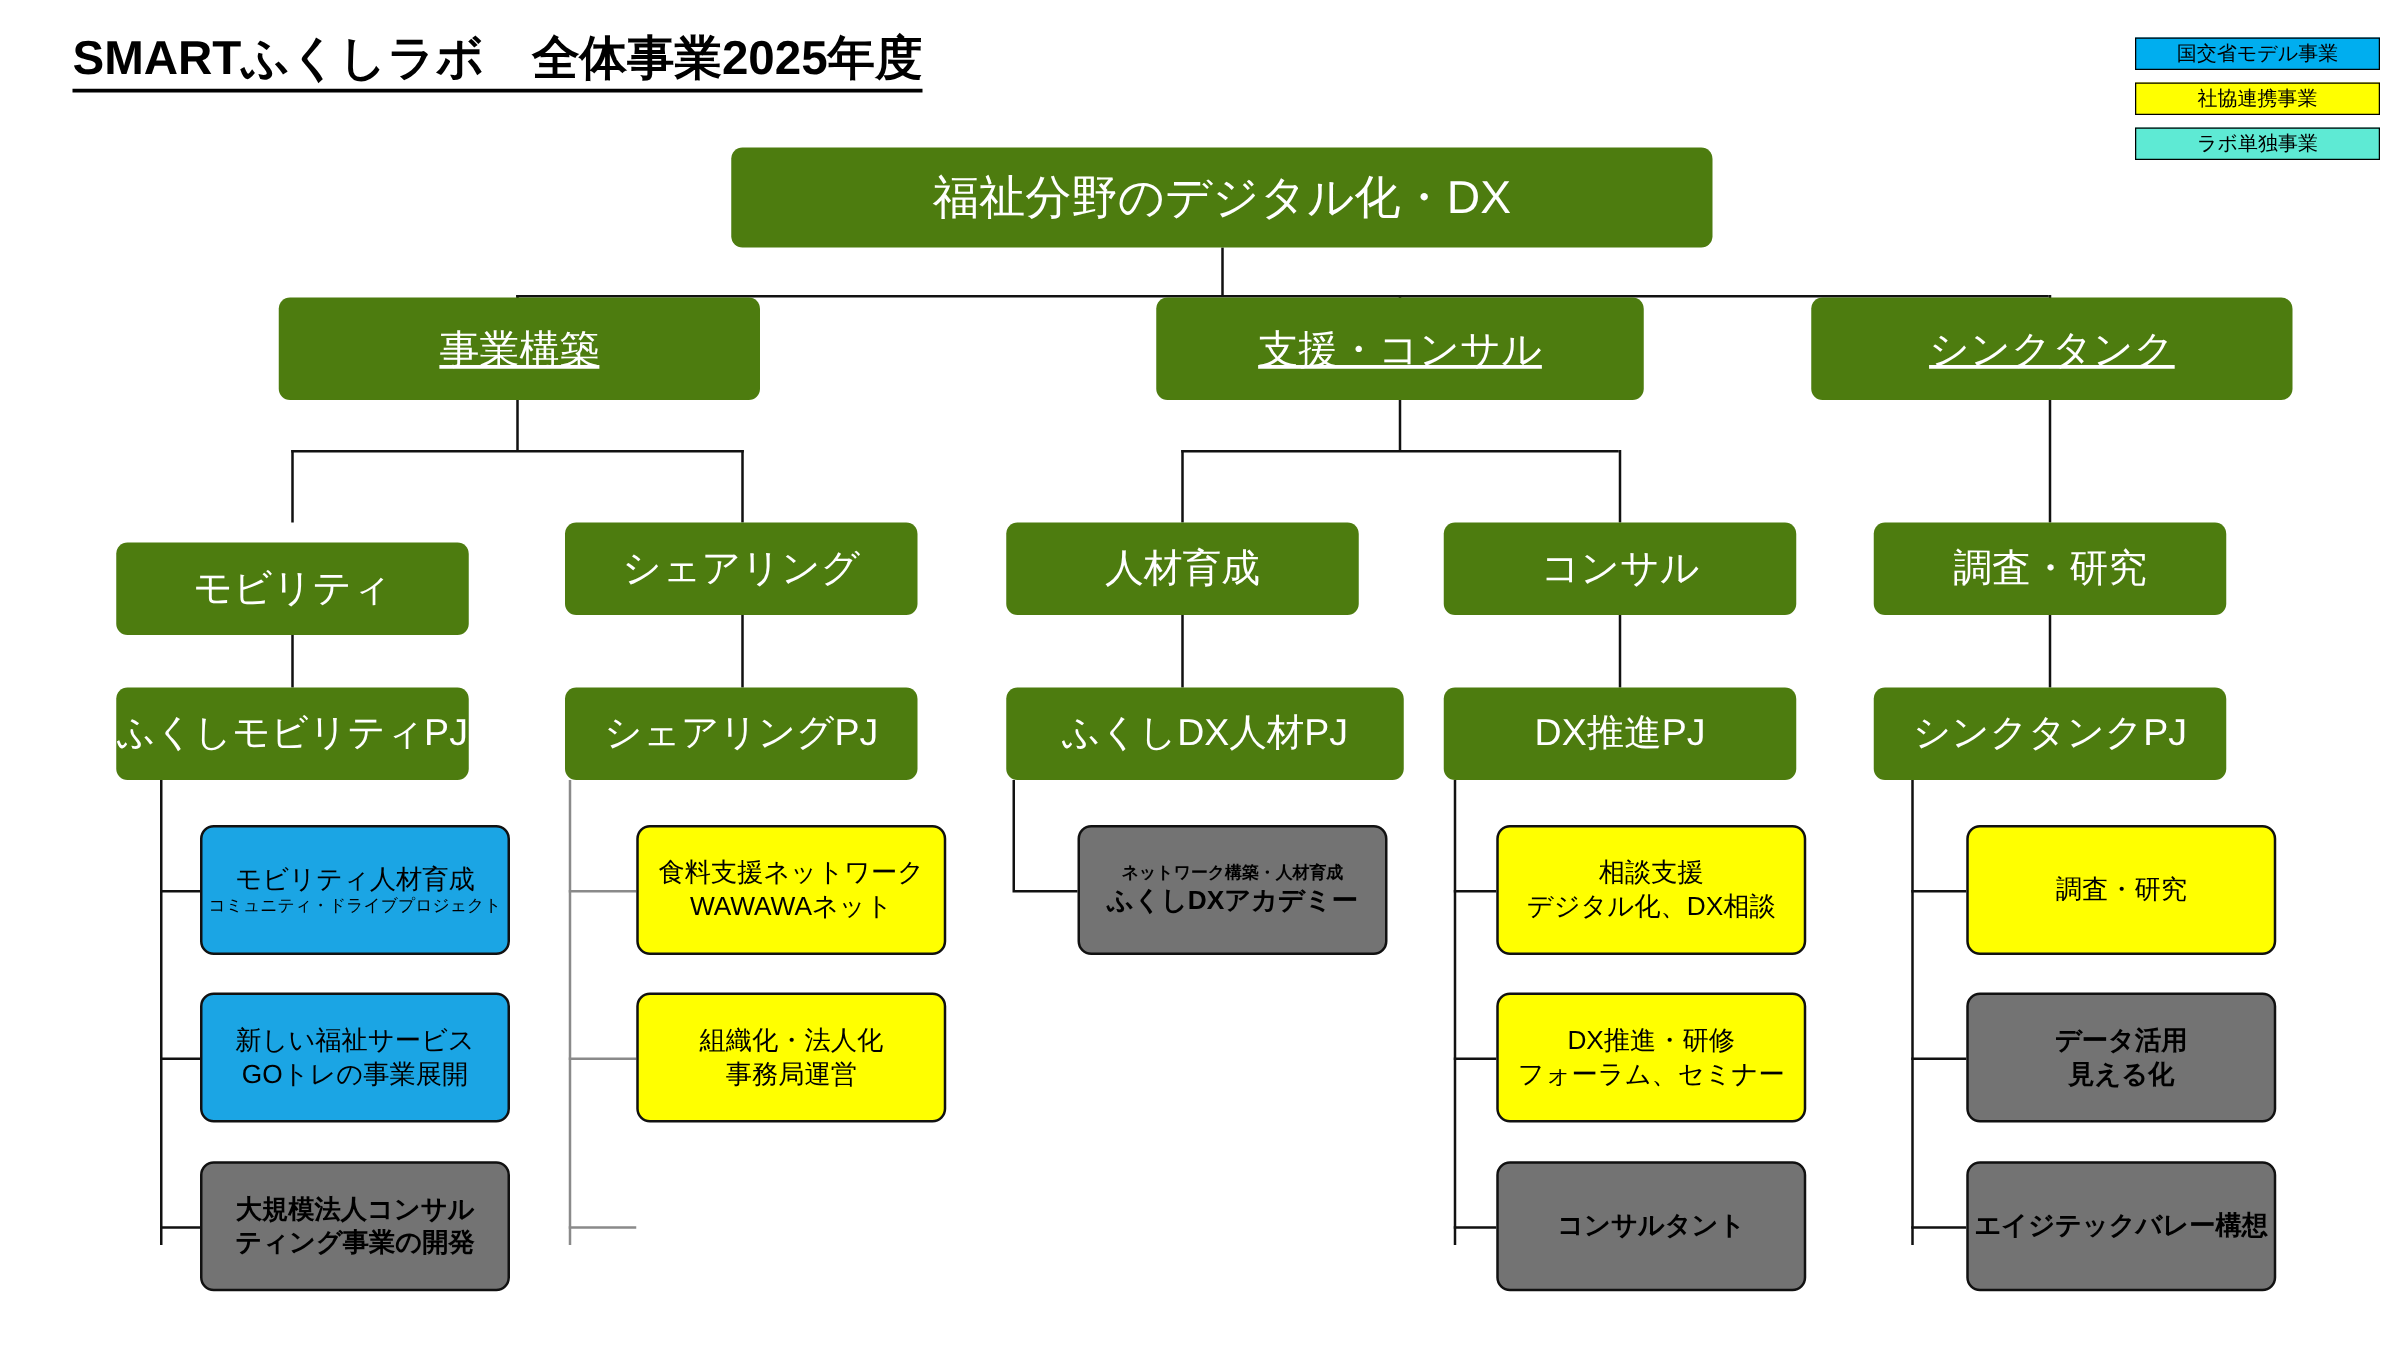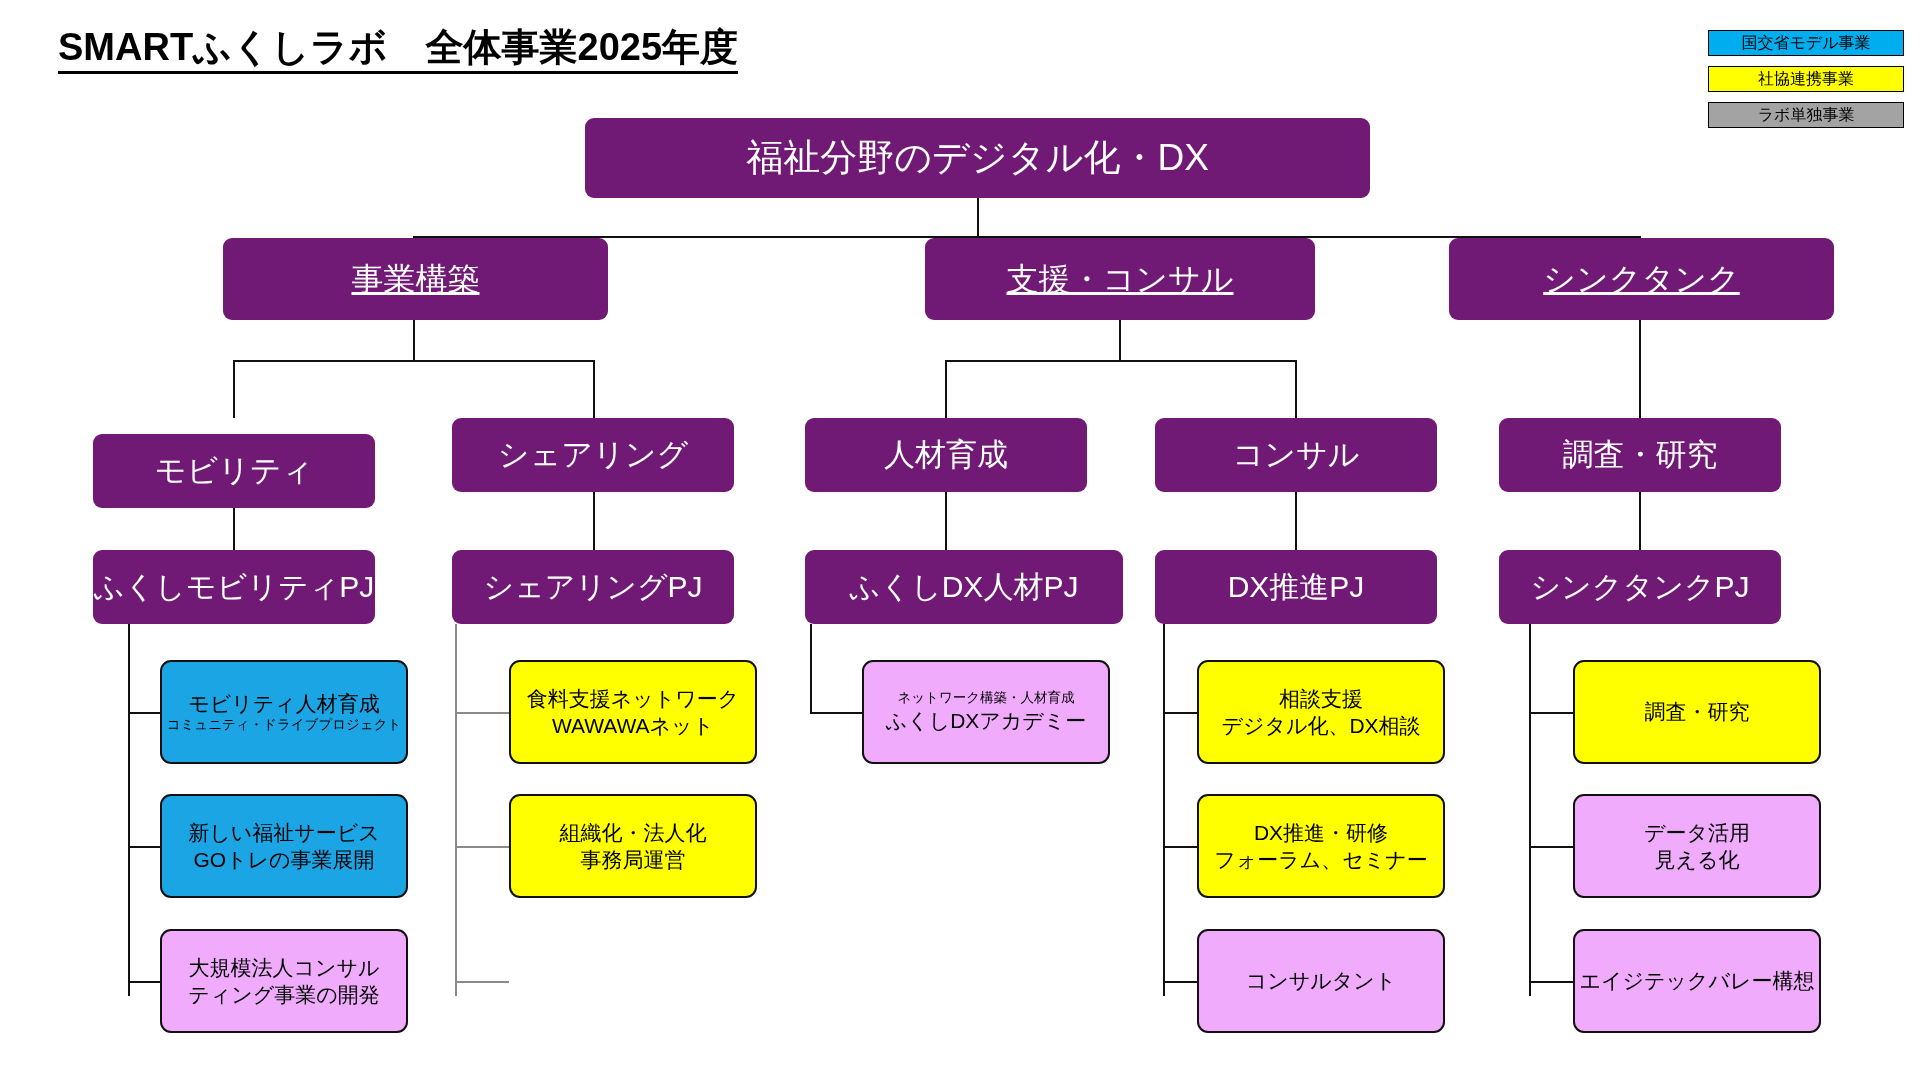--- a/index.html
+++ b/index.html
@@ -48,27 +48,27 @@
     border: 1.6px solid #000;
     display: flex;
     align-items: center;
     justify-content: center;
     font-size: 16px;
     font-weight: 400;
     box-sizing: border-box;
   }
   .legend-item.blue   { background: #00AEEF; }
   .legend-item.yellow { background: #FFFF00; }
-  .legend-item.white  { background: #a3a3a3; }
+  .legend-item.white  { background: #5eead4; }
 
   
   .node {
     position: absolute;
     box-sizing: border-box;
-    background: #701a75;
+    background: #4d7c0f;
     color: #FFFFFF;
     border-radius: 9px;
     display: flex;
     align-items: center;
     justify-content: center;
     text-align: center;
     line-height: 1.15;
     z-index: 3;
   }
   .node.root   { font-size: 37px; }
@@ -86,21 +86,21 @@
     flex-direction: column;
     align-items: center;
     justify-content: center;
     text-align: center;
     color: #000000;
     z-index: 3;
     padding: 2px 6px;
   }
   .leaf.blue   { background: #1BA5E4; }
   .leaf.yellow { background: #FFFF00; }
-  .leaf.white  { background: #f0abfc; }
+  .leaf.white  { background: #737373; font-weight: bold; }
 
   .leaf .big {
     font-size: 21px;
     line-height: 1.3;
     white-space: nowrap;
   }
   .leaf .small {
     font-size: 13.5px;
     line-height: 1.25;
     white-space: nowrap;

